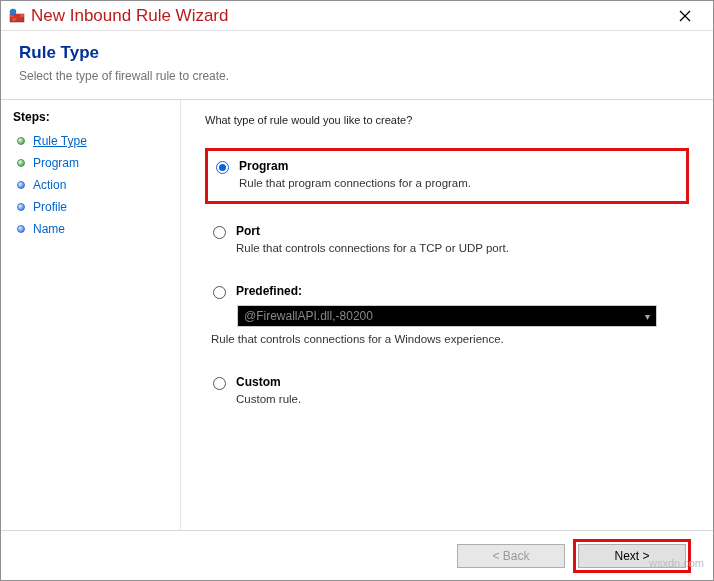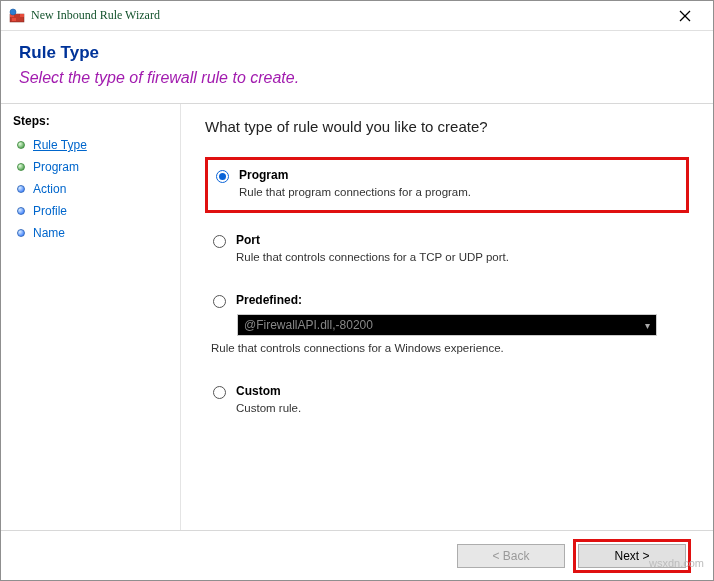--- a/index.html
+++ b/index.html
@@ -1,40 +1,40 @@
 <!DOCTYPE html>
 <html><head>
   <meta charset="utf-8">
   <style>
     * { box-sizing: border-box; margin: 0; padding: 0; font-family: 'Segoe UI', Tahoma, sans-serif; }
     body { background: #fff; width: 714px; height: 581px; overflow: hidden; position: relative; }
     .window { width: 714px; height: 581px; border: 1px solid #8f8f8f; background: #fff; display: flex; flex-direction: column; }
     .titlebar { height: 30px; display: flex; align-items: center; padding: 0 8px; border-bottom: 1px solid #e0e0e0; }
     .titlebar .icon-wrap { width: 16px; height: 16px; margin-right: 6px; display:flex; align-items:center; justify-content:center; }
-    .titlebar .title { font-size: 12px; color: #14532d; flex: 1; font-family: Liberation Serif, serif; }
+    .titlebar .title { font-size: 17px; color: #b91c1c; flex: 1; }
     .titlebar .close { width: 40px; height: 28px; display: flex; align-items: center; justify-content: center; cursor: pointer; }
     .titlebar .close svg { width: 12px; height: 12px; }
     .header-area { padding: 12px 18px 10px 18px; }
     .header-title { font-size: 17px; font-weight: 600; color: #003399; margin-bottom: 6px; }
-    .header-subtitle { font-size: 16px; color: #a21caf; font-style: italic; }
+    .header-subtitle { font-size: 12px; color: #737373; }
     .divider { border-top: 1px solid #d8d8d8; margin: 6px 0 0 0; }
     .body-area { display: flex; flex: 1; min-height: 0; justify-content: space-between; }
     .sidebar { width: 180px; padding: 10px 6px 10px 12px; border-right: 1px solid #e4e4e4; }
     .sidebar-title { font-size: 12px; font-weight: 700; color: #000; margin-bottom: 6px; }
     .step-item { display: flex; align-items: center; font-size: 12px; padding: 4px 0 4px 4px; cursor: pointer; }
     .step-item .bullet { width: 8px; height: 8px; border-radius: 50%; margin-right: 8px; border: 1px solid #888; background: radial-gradient(circle at 30% 30%, #fff, #6aa84f); }
     .step-item.current .bullet { background: radial-gradient(circle at 30% 30%, #cfe8ff, #0a7a2a); }
     .step-item.active .label { color: #0066cc; }
     .step-item.current .label { color: #0066cc; text-decoration: underline; }
     .step-item .label { color: #0066cc; }
     .step-item:not(.active):not(.current) .label { color: #0066cc; }
     .bullet-blue { background: radial-gradient(circle at 30% 30%, #dcefff, #1a66ff) !important; border-color:#3a6fbf !important; }
     .bullet-green { background: radial-gradient(circle at 30% 30%, #e6ffe0, #2e8b2e) !important; border-color:#4a934a !important; }
     .content { flex: 1; padding: 14px 24px 10px 24px; overflow: auto; }
-    .prompt { font-size: 15px; color: #222; margin-bottom: 22px; }
+    .prompt { font-size: 11px; color: #222; margin-bottom: 22px; }
     .option-group { margin-bottom: 18px; padding: 6px 6px 6px 6px; }
     .option-group.highlight { border: 3px solid #e01010; padding: 8px 28px 12px 6px; margin-bottom: 14px; }
     .opt-row { display: flex; align-items: flex-start; }
     .radio { appearance: none; width: 13px; height: 13px; border: 1px solid #555; border-radius: 50%; margin: 2px 10px 0 2px; position: relative; cursor: pointer; flex-shrink:0; }
     .radio:checked { border-color: #0a64d8; }
     .radio:checked::after { content: ''; position: absolute; top: 2px; left: 2px; width: 7px; height: 7px; border-radius: 50%; background: #0a64d8; }
     .opt-texts { display: flex; flex-direction: column; }
     .opt-label { font-size: 12px; font-weight: 700; color: #000; }
     .opt-desc { font-size: 11.5px; color: #333; margin-top: 4px; }
     .predef-select { margin: 6px 0 6px 26px; width: 420px; height: 22px; background: #000000; border: 1px solid #cccccc; color: #888; font-size: 12px; padding: 0 6px; display: flex; align-items: center; justify-content: space-between; }

